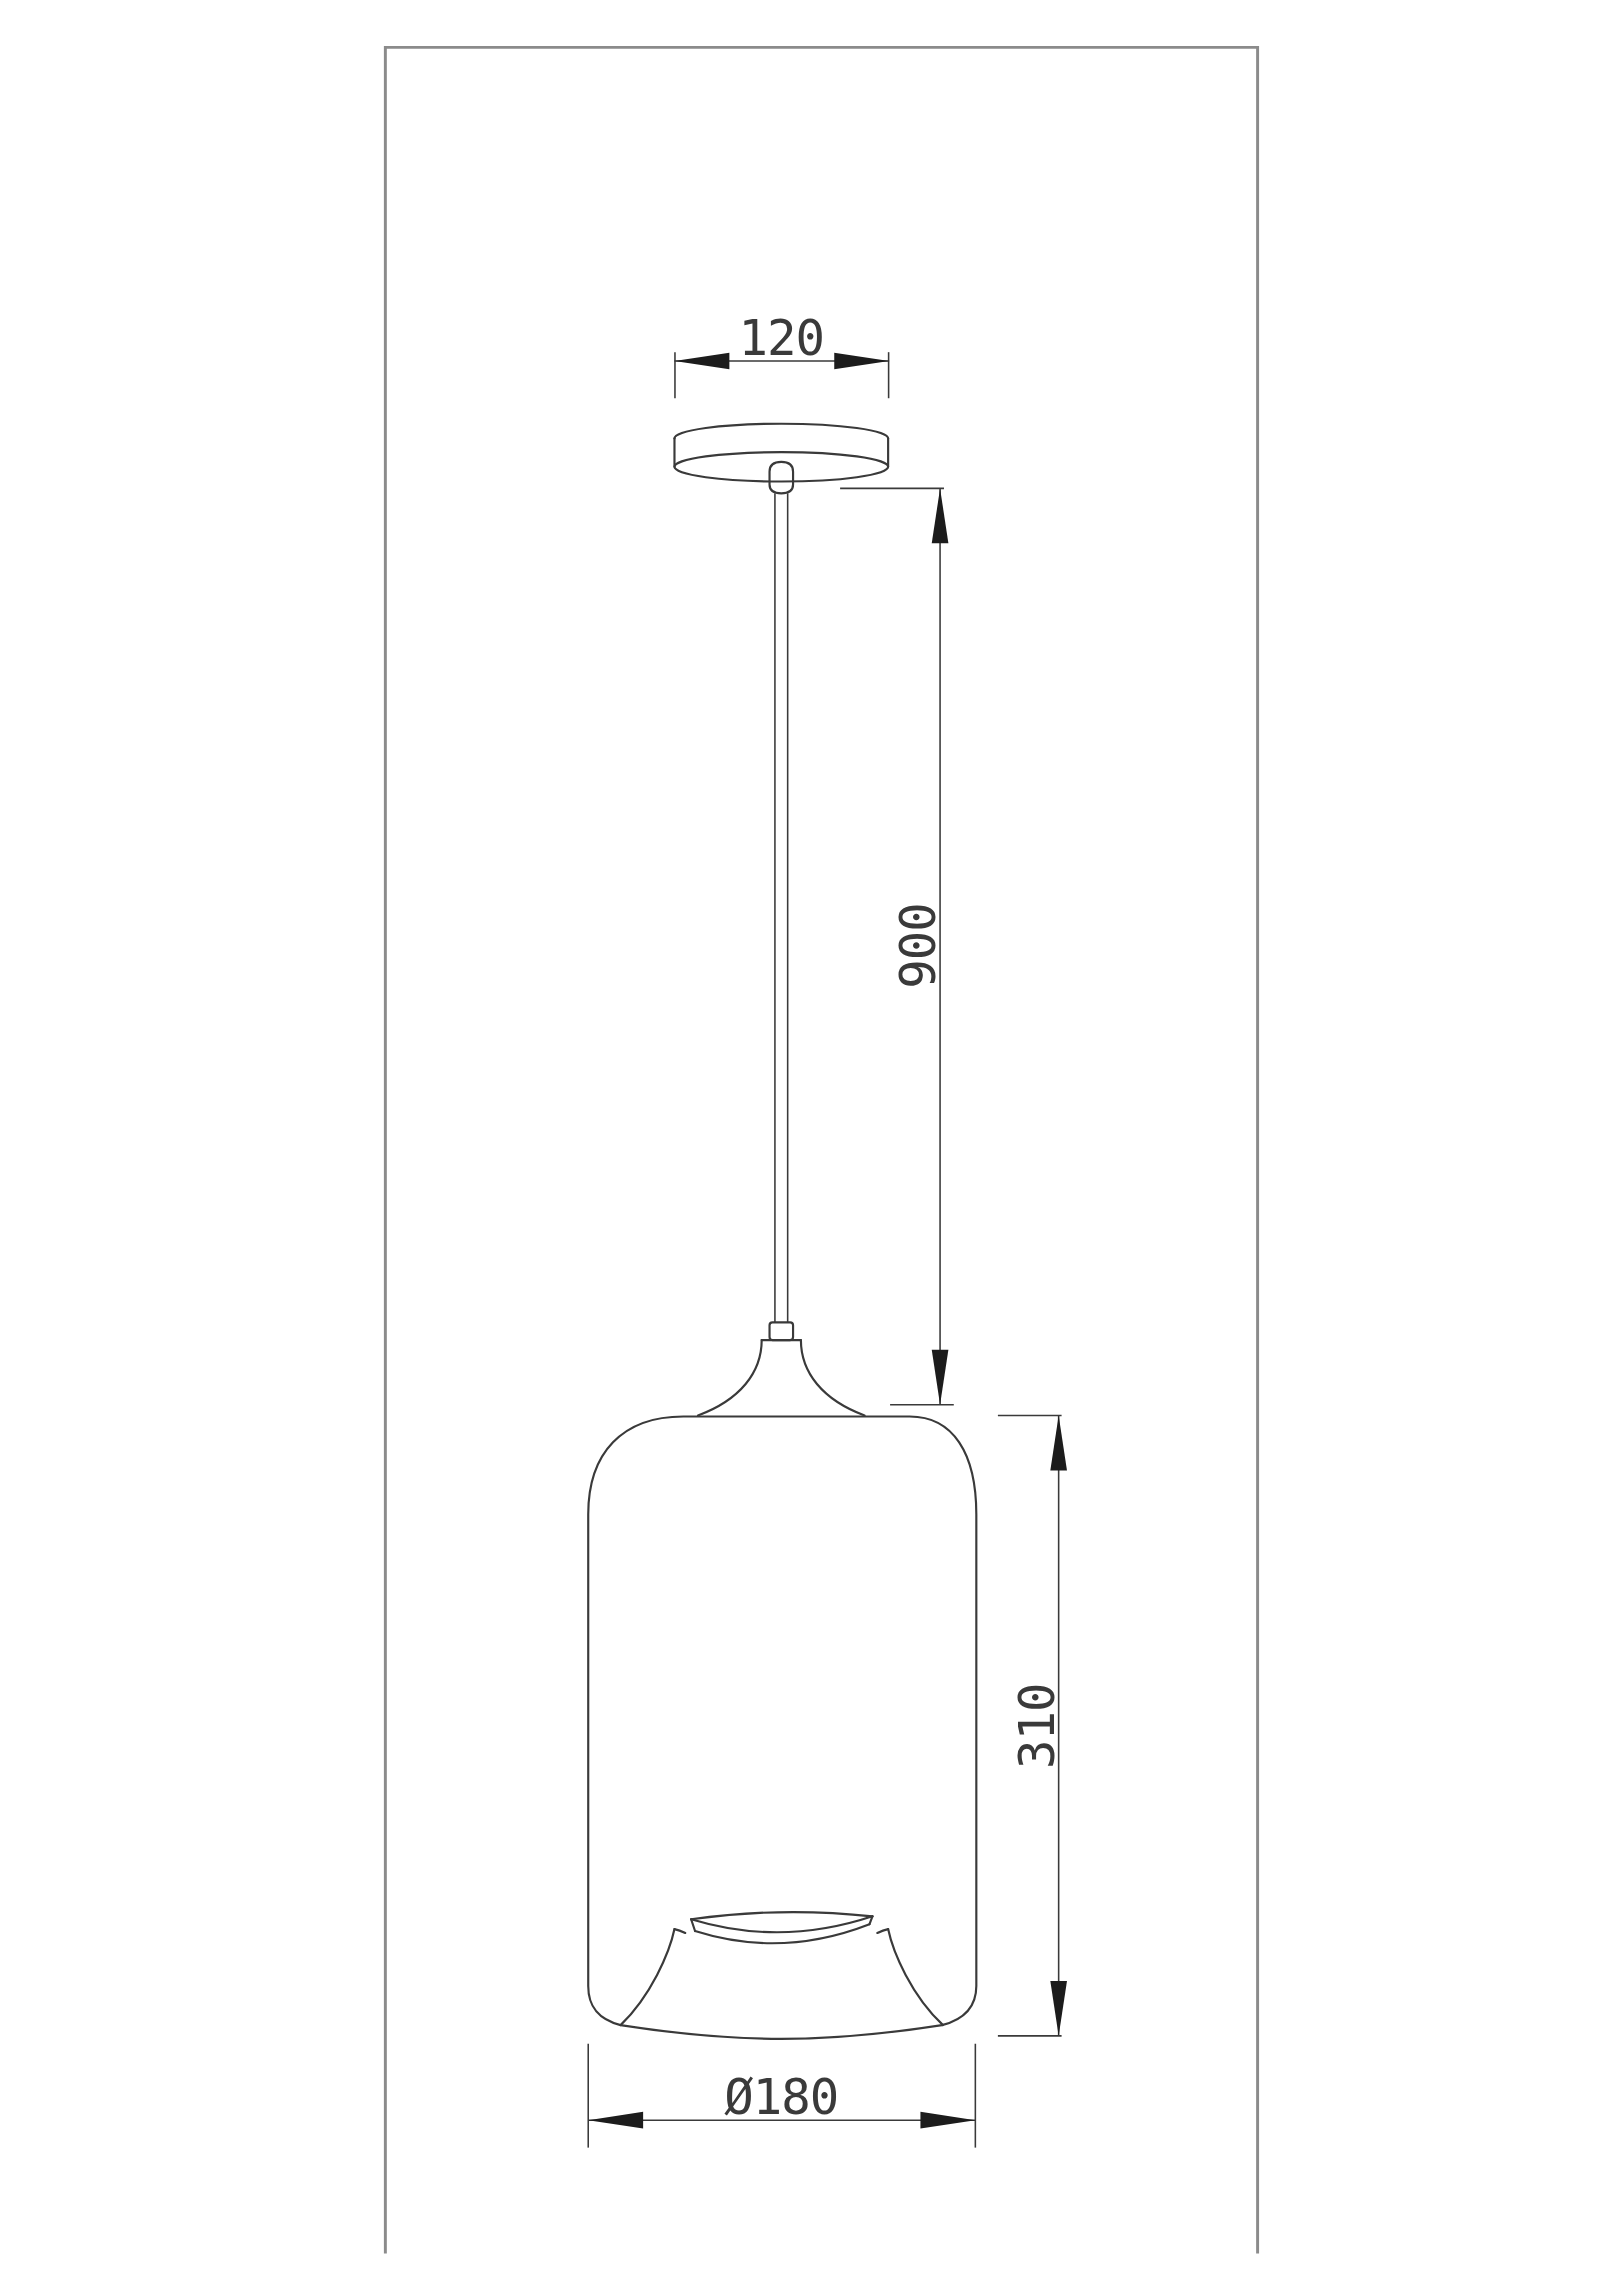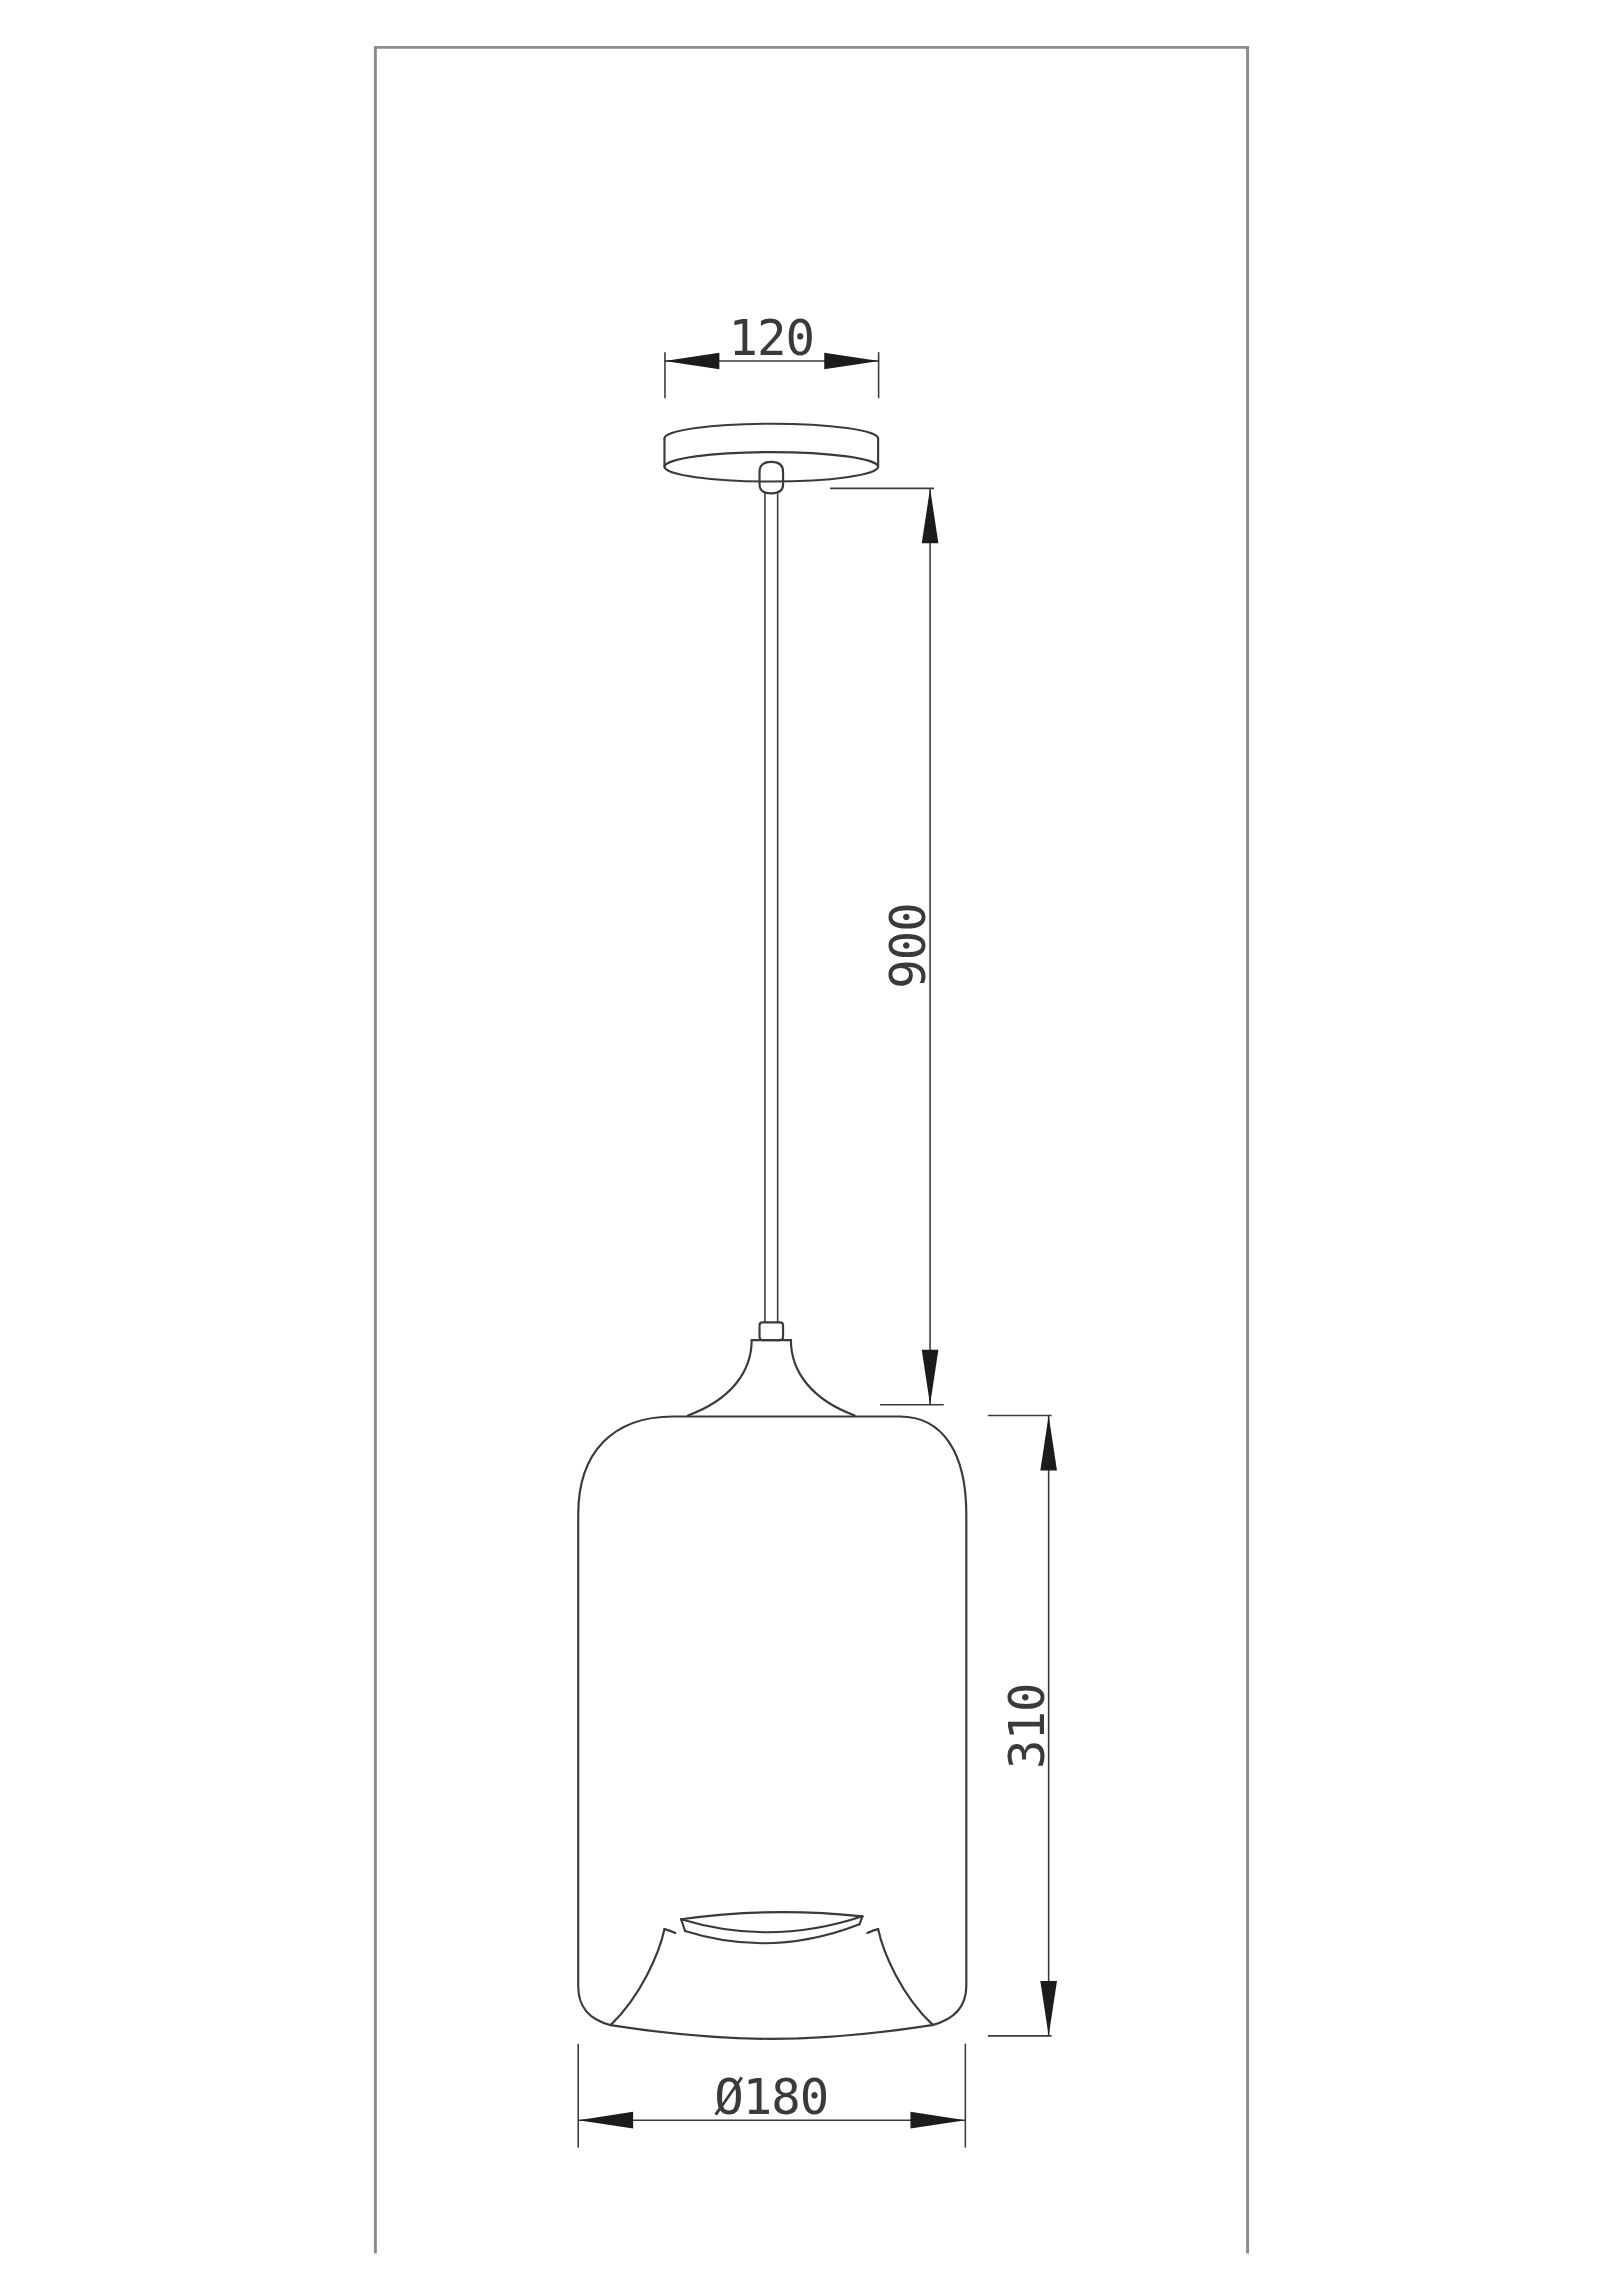--- a/index.html
+++ b/index.html
@@ -6,20 +6,21 @@
     margin: 0;
     padding: 0;
     background: #ffffff;
   }
   .page {
     position: relative;
     width: 1446px;
     height: 2293px;
     background: #ffffff;
     font-family: "DejaVu Sans Mono", monospace;
+    padding-left: 10px;
   }
   svg { display: block; }
   .frame-line {
     fill: none;
     stroke: #8b8b8b;
     stroke-width: 3;
   }
   .outline {
     fill: none;
     stroke: #3a3a3a;

